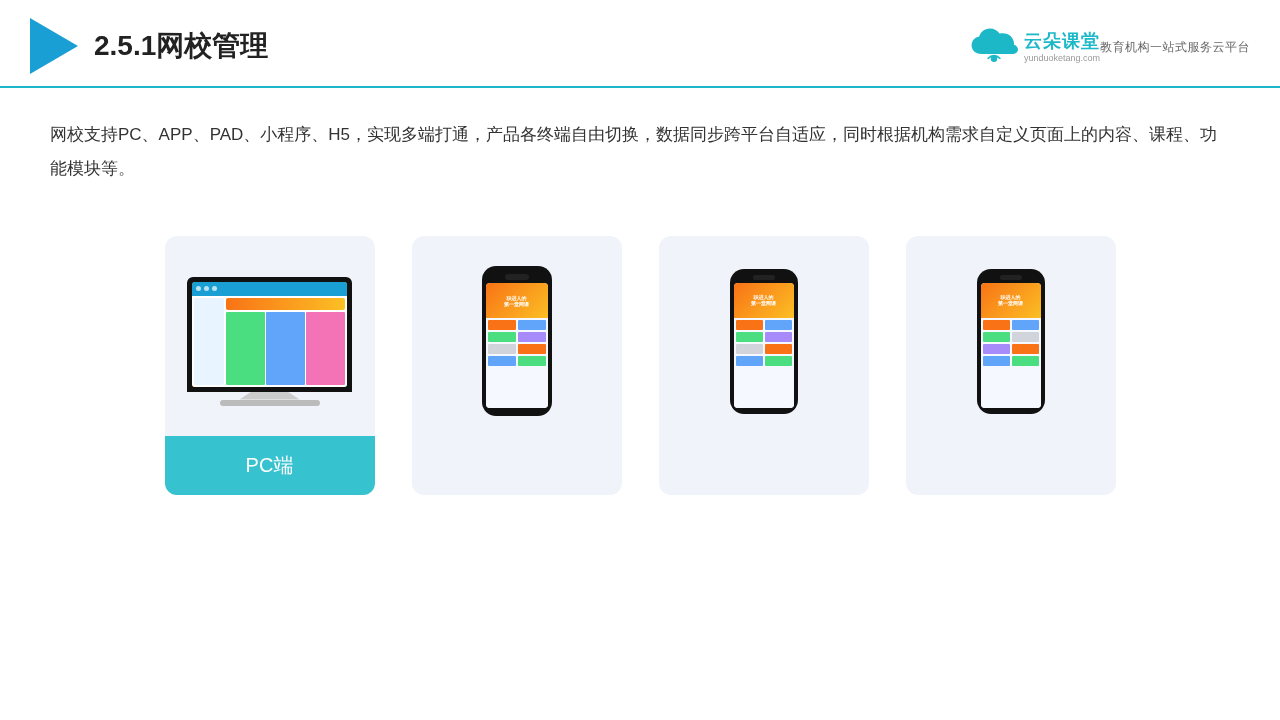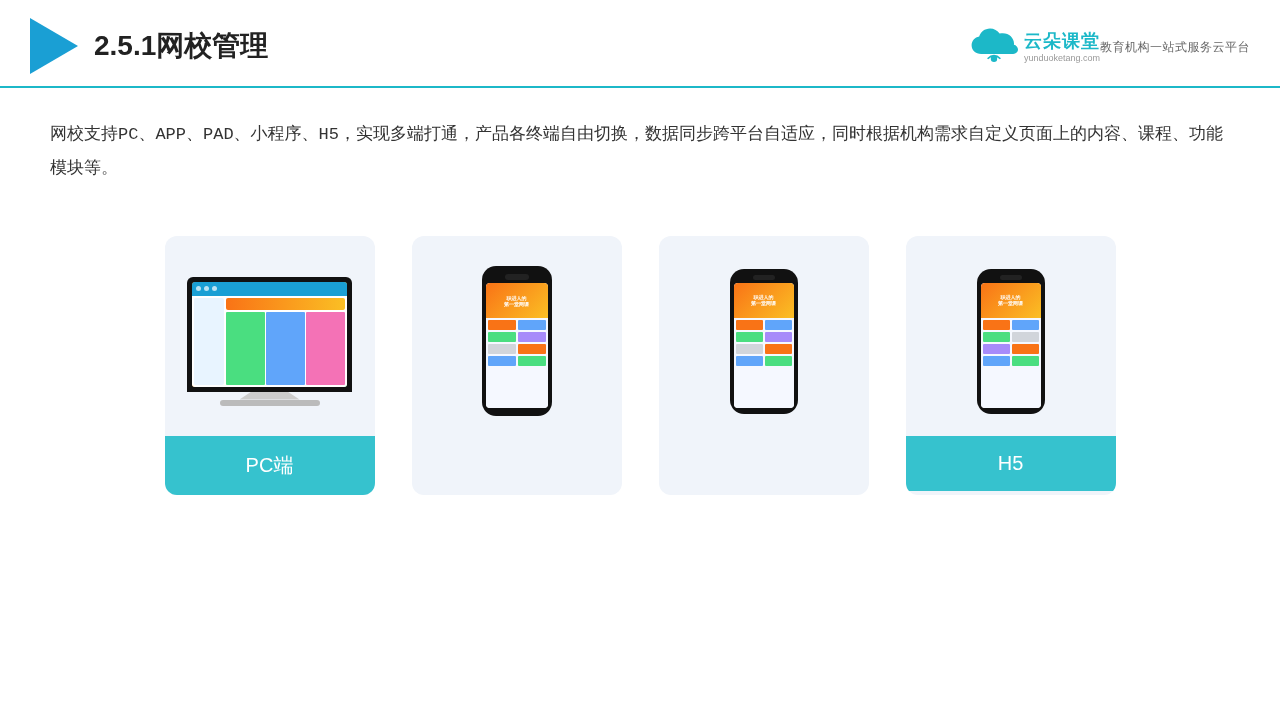--- a/index.html
+++ b/index.html
@@ -67,21 +67,20 @@
       font-size: 9px;
       color: #999;
     }
 
     
     .description {
       padding: 30px 50px 20px 50px;
       font-size: 17px;
       color: #333;
       line-height: 2;
-      font-family: Liberation Mono, monospace;
     }
 
     
     .cards-container {
       display: flex;
       justify-content: center;
       gap: 37px;
       padding: 20px 40px;
       margin-top: 10px;
     }
@@ -478,16 +477,15 @@
               <div class="mobile-block orange"></div>
             </div>
             <div class="mobile-row">
               <div class="mobile-block blue"></div>
               <div class="mobile-block green"></div>
             </div>
           </div>
         </div>
       </div>
     </div>
-    <div class="card-label">H5</div>
   </div>
 
 </div>
 
 </body></html>

